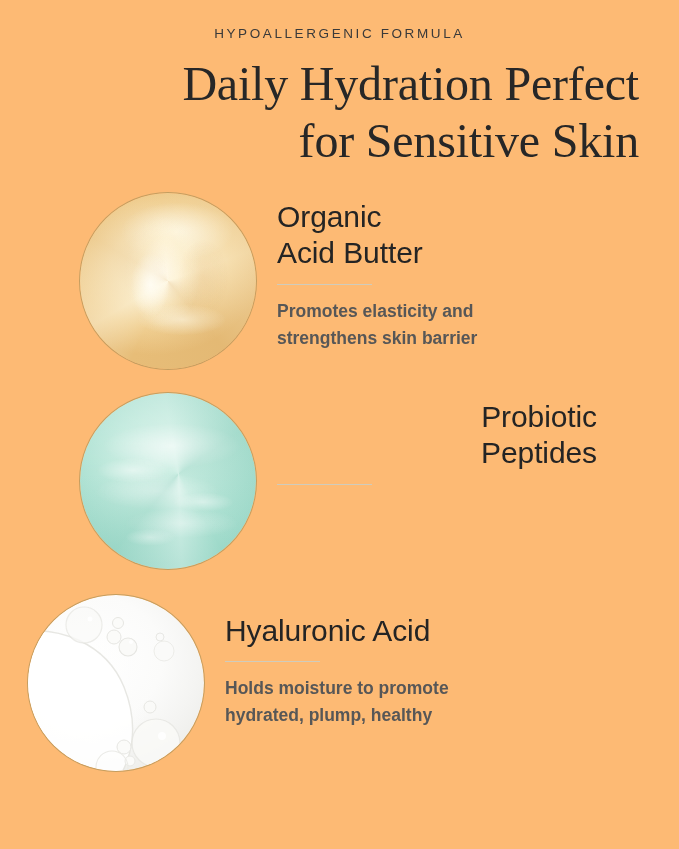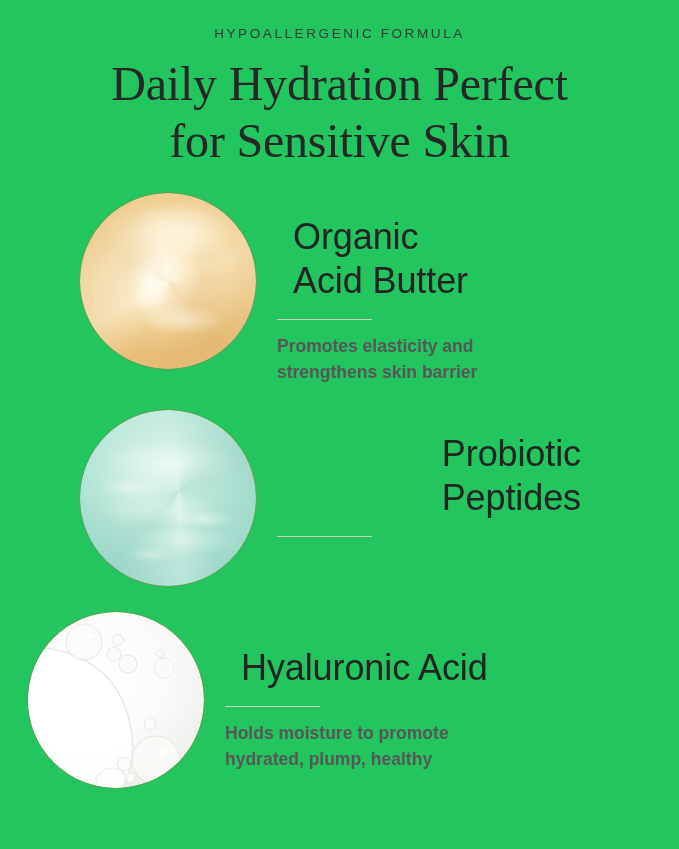--- a/index.html
+++ b/index.html
@@ -13,21 +13,21 @@
     height: 849px;
     overflow: hidden;
     font-family: "Liberation Sans", sans-serif;
     -webkit-font-smoothing: antialiased;
   }
 
   .page {
     position: relative;
     width: 679px;
     height: 849px;
-    background: #22c55e;
+    background: #fdba74;
     box-sizing: border-box;
   }
 
   
   .header {
     padding-top: 27px;
     text-align: center;
   }
   .eyebrow {
     font-family: "Liberation Sans", sans-serif;
@@ -41,20 +41,21 @@
   }
   .headline {
     font-family: "Liberation Serif", "DejaVu Serif", serif;
     font-size: 48px;
     font-weight: 400;
     color: #272727;
     line-height: 1.19;
     letter-spacing: -0.2px;
     margin: 0;
     padding: 0 40px;
+    text-align: right;
   }
   .headline .hl-line {
     display: block;
   }
 
   
   .ingredients {
     position: relative;
     margin-top: 24px;
   }
@@ -166,26 +167,26 @@
 
   
   .text-col {
     flex: 1 1 auto;
     padding-left: 21px;
     padding-top: 6px;
     max-width: 320px;
   }
   .ing-title {
     font-family: "Liberation Sans", sans-serif;
-    font-size: 36px;
+    font-size: 30px;
     font-weight: 300;
     color: #242424;
     line-height: 1.22;
     letter-spacing: -0.1px;
-    margin: 16px;
+    margin: 0;
   }
   .ing-title .t-line { display: block; }
 
   .divider {
     width: 95px;
     height: 1px;
     background: #cfccbd;
     margin: 12px 0 13px 0;
   }
 

